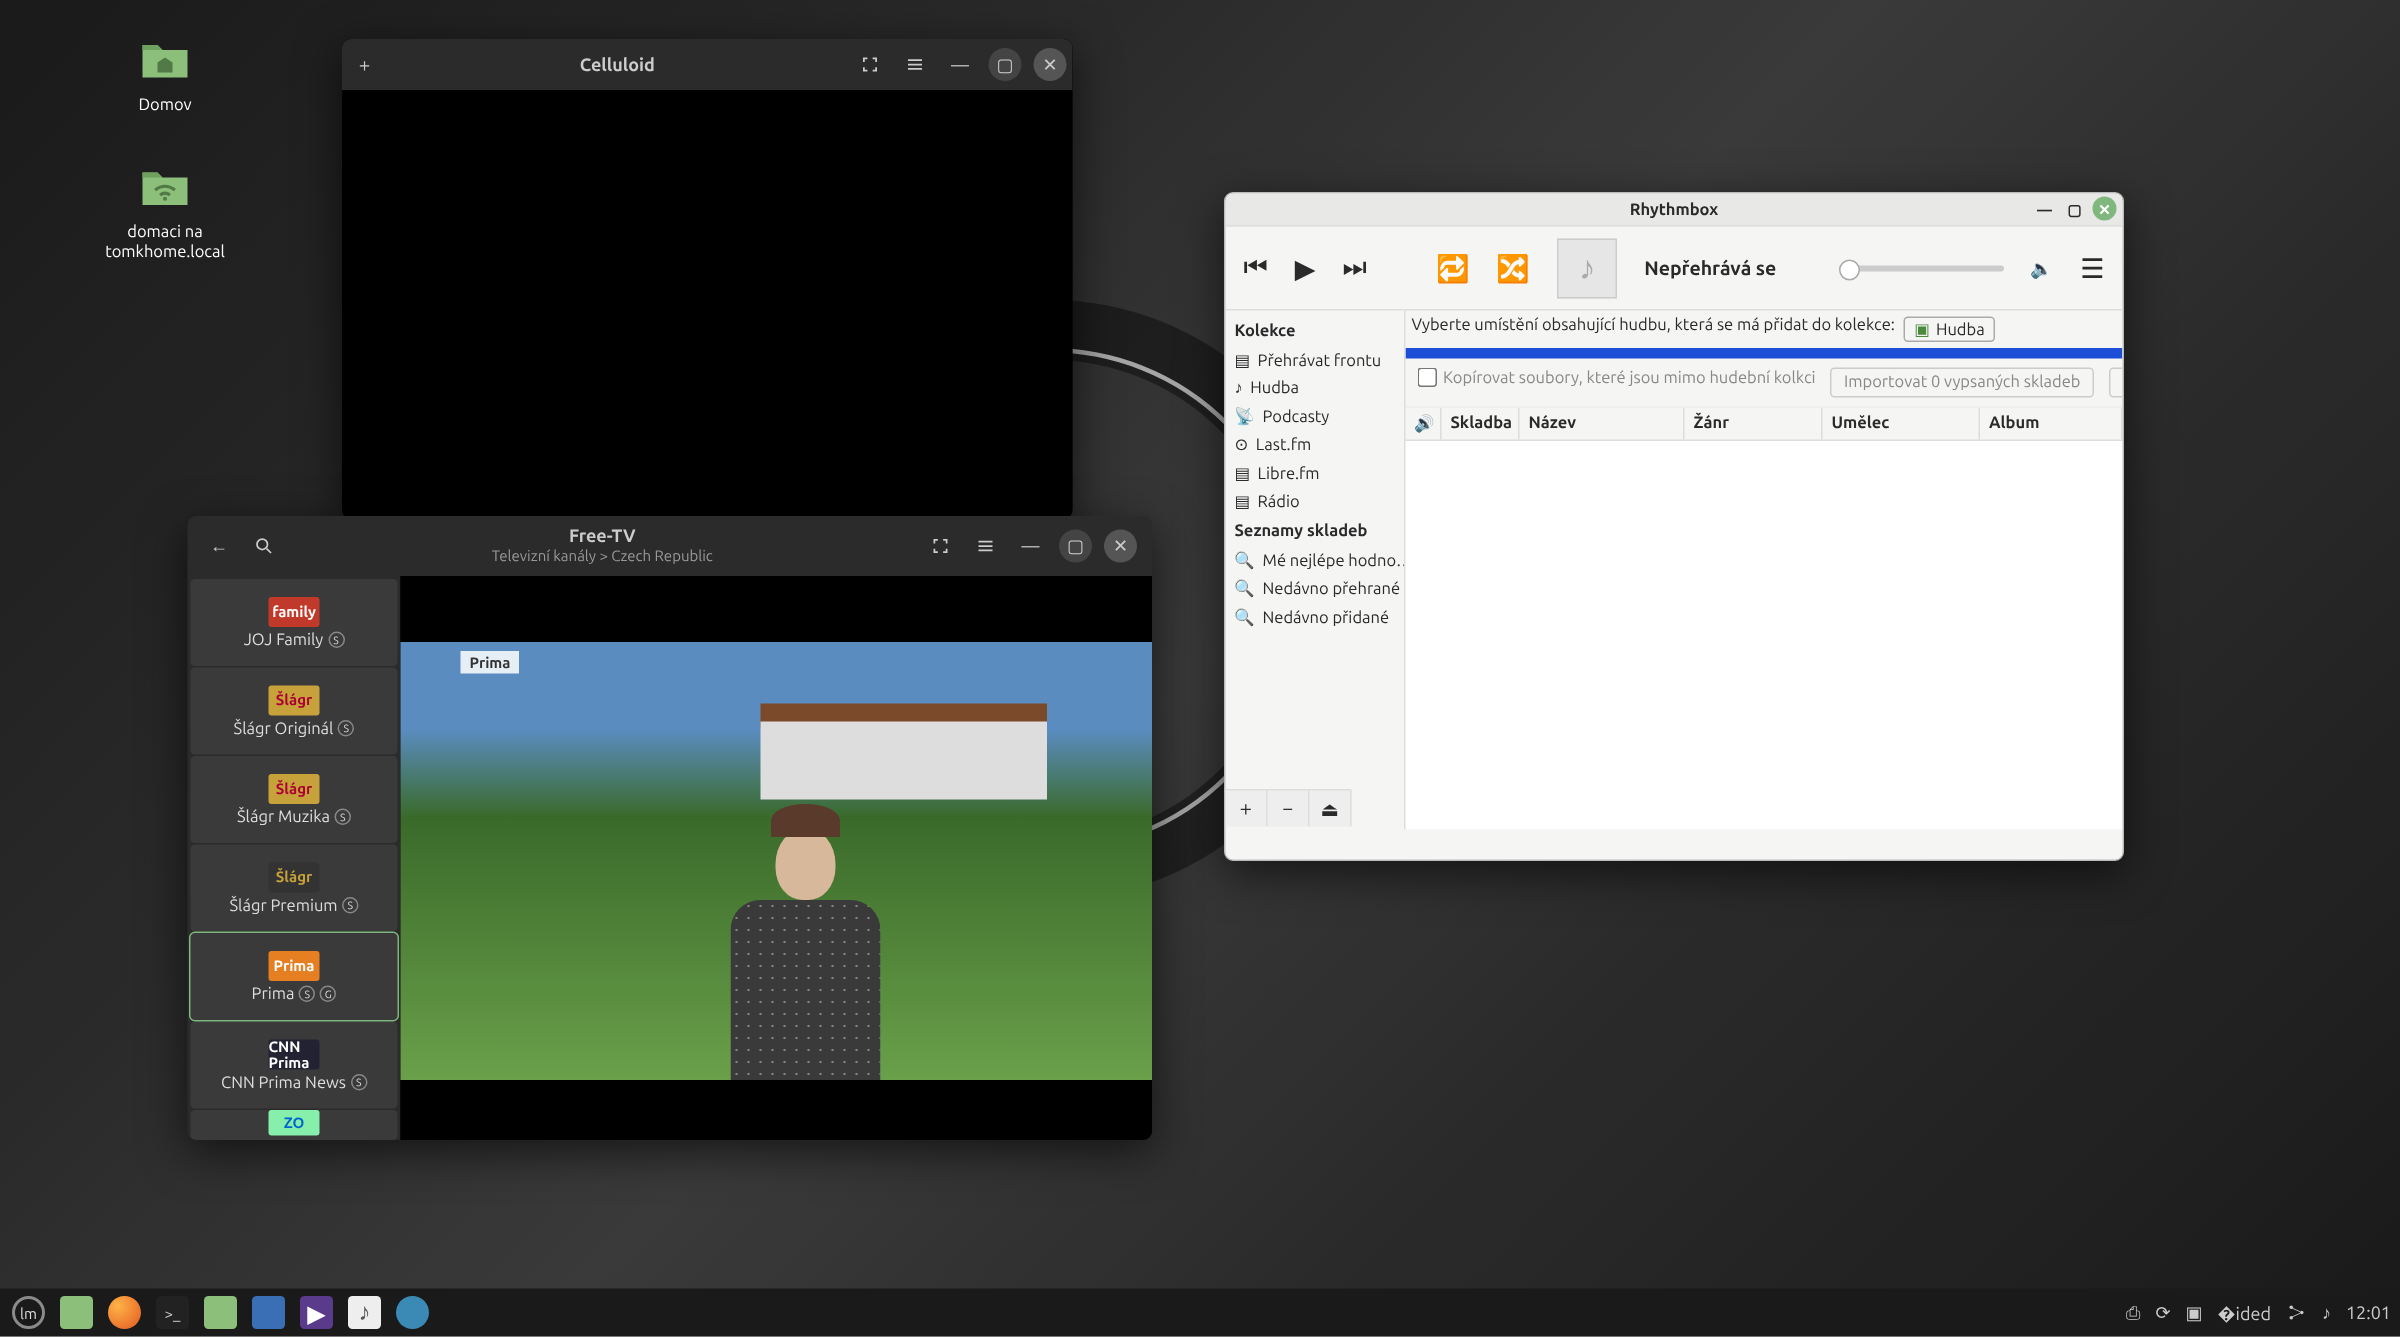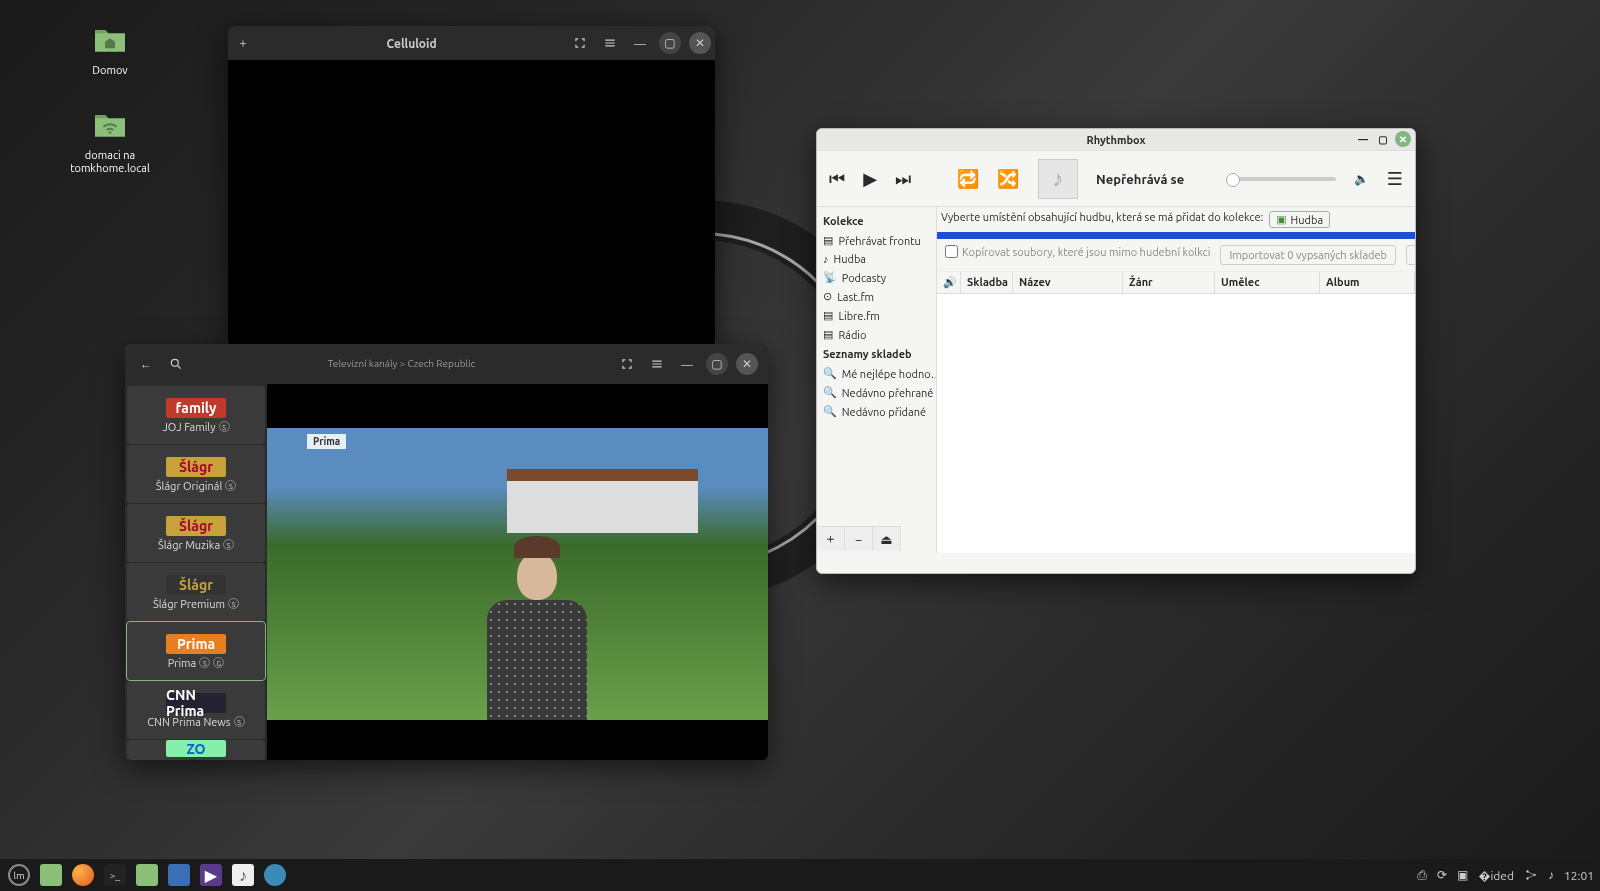--- a/index.html
+++ b/index.html
@@ -29,21 +29,21 @@
     
     #freetv{top:344px;left:125px;width:643px;height:416px;background:#2b2b2b;color:#ccc}
     .ft-header{display:flex;align-items:center;height:40px;padding:0 6px;background:#2b2b2b}
     .ft-header .titlebox{flex:1;text-align:center;line-height:1.2}
     .ft-header .titlebox .t1{font-size:12px;font-weight:600}
     .ft-header .titlebox .t2{font-size:10px;color:#999}
     .ft-body{display:flex;height:376px}
     .ft-side{width:142px;padding:1px;overflow:hidden;background:#2b2b2b}
     .ch{display:flex;flex-direction:column;align-items:center;justify-content:center;height:58px;margin:1px;border-radius:3px;background:#3a3a3a;font-size:11px;color:#ddd}
     .ch.sel{outline:1px solid #7fb77e}
-    .ch .logo{width:60px;height:20px;border-radius:2px;margin-bottom:3px;display:flex;align-items:center;justify-content:center;font-size:14px;font-weight:700}
+    .ch .logo{width:34px;height:20px;border-radius:2px;margin-bottom:3px;display:flex;align-items:center;justify-content:center;font-size:10px;font-weight:700}
     .ch .lbl{display:flex;gap:3px;align-items:center}
     .badge{display:inline-flex;width:11px;height:11px;border:1px solid #888;border-radius:50%;font-size:7px;align-items:center;justify-content:center}
     .ft-video{flex:1;background:#000;display:flex;flex-direction:column}
     .video-top{height:44px;background:#000}
     .video-frame{flex:1;position:relative;overflow:hidden;background:linear-gradient(180deg,#5a8cc0 0%,#5a8cc0 20%,#3a6a2a 40%,#6aa04a 100%)}
     .prima-bug{position:absolute;top:6px;left:40px;background:rgba(255,255,255,.85);padding:2px 6px;font-size:10px;font-weight:700;color:#333}
     .house{position:absolute;top:18%;left:48%;width:38%;height:18%;background:#ddd}
     .roof{position:absolute;top:14%;left:48%;width:38%;height:6%;background:#7a4a2a}
     .person{position:absolute;bottom:0;left:42%;width:120px}
     .person .head{width:40px;height:48px;background:#d8b89a;border-radius:50% 50% 45% 45%;margin:0 auto}
@@ -139,20 +139,21 @@
 <div id="freetv" class="window">
   <div class="ft-header">
     <div class="csd-btn">←</div>
     <div class="csd-btn">
       <svg class="svgico" viewBox="0 0 24 24">
           <circle cx="10" cy="10" r="6" stroke="currentColor" stroke-width="2" fill="none"></circle>
           <path d="M15 15l5 5" stroke="currentColor" stroke-width="2"></path>
         </svg>
     </div>
     <div class="titlebox">
+      <div class="t1">Free-TV</div>
       <div class="t2">Televizní kanály &gt; Czech Republic</div>
     </div>
     <div class="csd-btn">
       <svg class="svgico" viewBox="0 0 24 24">
           <path d="M4 4h5v2H6v3H4zM20 4h-5v2h3v3h2zM4 20h5v-2H6v-3H4zM20 20h-5v-2h3v-3h2z" fill="currentColor"></path>
         </svg>
     </div>
     <div class="csd-btn">
       <svg class="svgico" viewBox="0 0 24 24">
           <path d="M4 6h16v2H4zM4 11h16v2H4zM4 16h16v2H4z" fill="currentColor"></path>

